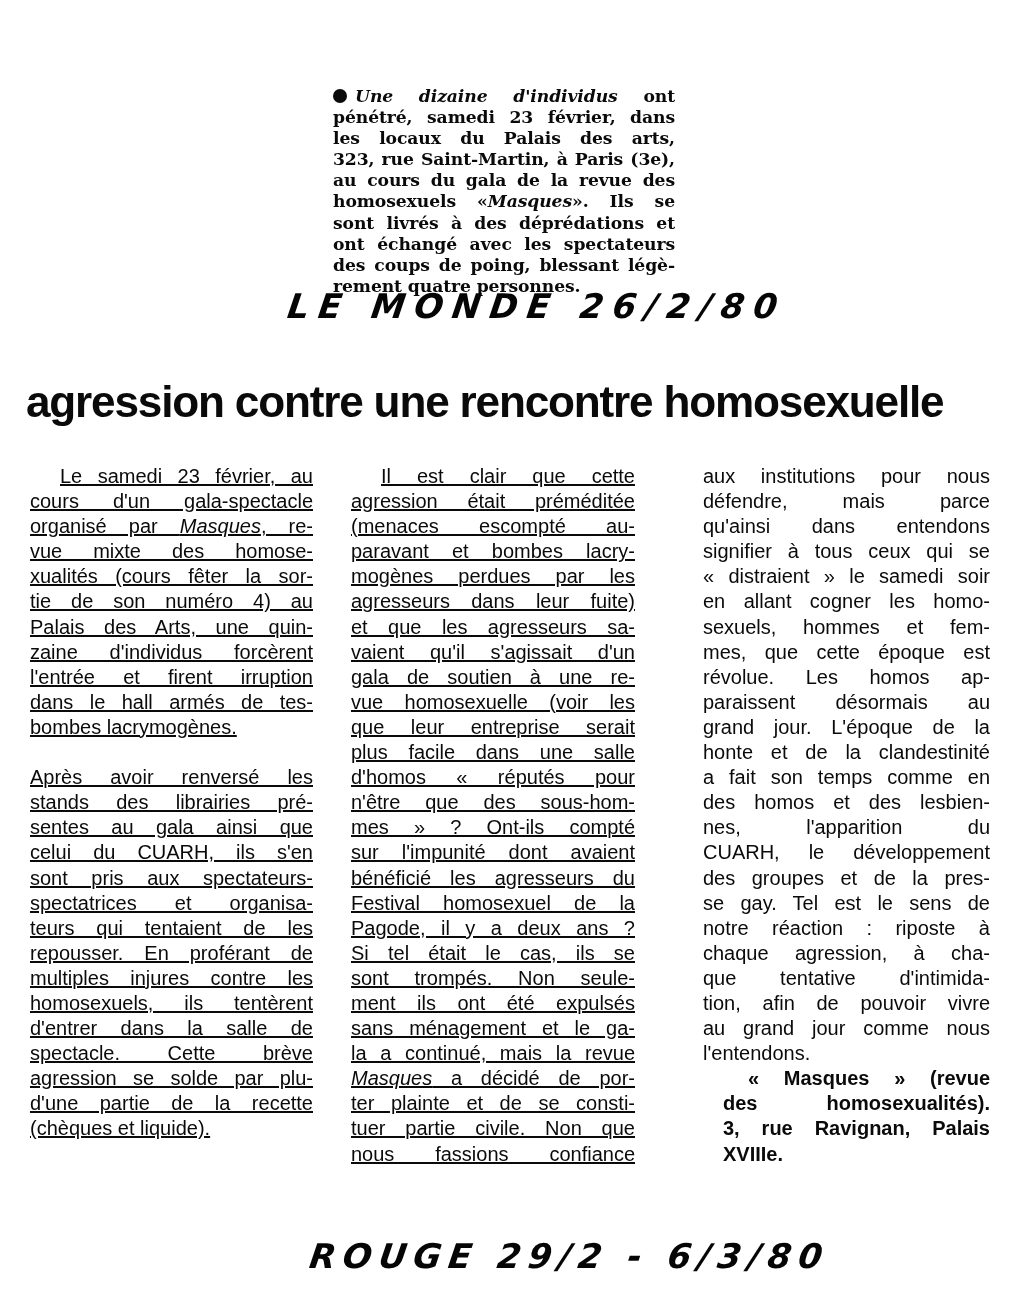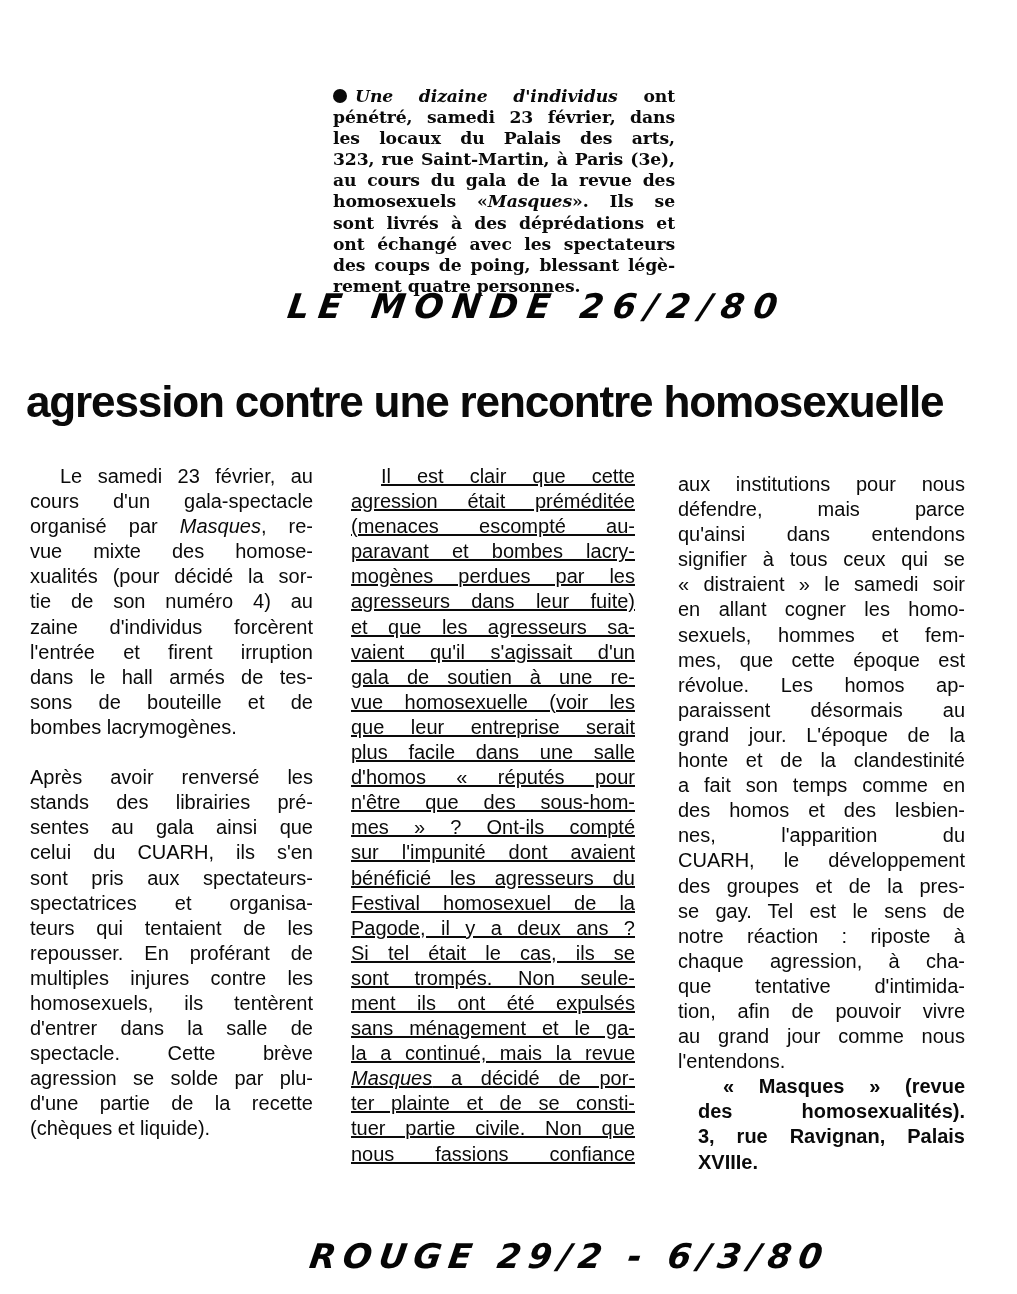--- a/index.html
+++ b/index.html
@@ -106,23 +106,23 @@
       text-align-last: left;
     }
     .col .line.indent {
       padding-left: 30px;
     }
     .col .gap {
       display: block;
       height: 25.1px;
     }
     .col em { font-style: italic; }
-    .col1 { left: 30px; width: 283px; }
+    .col1 { left: 30px; width: 283px; text-decoration: underline; }
     .col2 { left: 351px; width: 284px; text-decoration: underline; }
-    .col3 { left: 678px; width: 287px; margin-top: 8px; }
+    .col3 { left: 703px; width: 287px; }
     .signature {
       font-weight: bold;
     }
     .signature .line.sig1 { padding-left: 45px; }
     .signature .line.sig2, .signature .line.sig3, .signature .line.sig4 { padding-left: 20px; }
   </style>
 </head>
 <body>
 
 <div class="brief" id="brief">
@@ -143,26 +143,26 @@
 <div class="hand lemonde">LE MONDE 26/2/80</div>
 
 <h1 class="headline" style="margin:0;">agression contre une rencontre homosexuelle</h1>
 
 <div class="col col1" id="col1">
     <div>
       <span class="line indent">Le samedi 23 février, au</span>
       <span class="line">cours d'un gala-spectacle</span>
       <span class="line"><span>organisé par </span><em>Masques</em><span>, re-</span></span>
       <span class="line">vue mixte des homose-</span>
-      <span class="line">xualités (pour décidé la sor-</span>
+      <span class="line">xualités (cours fêter la sor-</span>
       <span class="line">tie de son numéro 4) au</span>
+      <span class="line">Palais des Arts, une quin-</span>
       <span class="line">zaine d'individus forcèrent</span>
       <span class="line">l'entrée et firent irruption</span>
       <span class="line">dans le hall armés de tes-</span>
-      <span class="line">sons de bouteille et de</span>
       <span class="line last">bombes lacrymogènes.</span>
     </div>
     <span class="gap"></span>
     <div>
       <span class="line">Après avoir renversé les</span>
       <span class="line">stands des librairies pré-</span>
       <span class="line">sentes au gala ainsi que</span>
       <span class="line">celui du CUARH, ils s'en</span>
       <span class="line">sont pris aux spectateurs-</span>
       <span class="line">spectatrices et organisa-</span>

